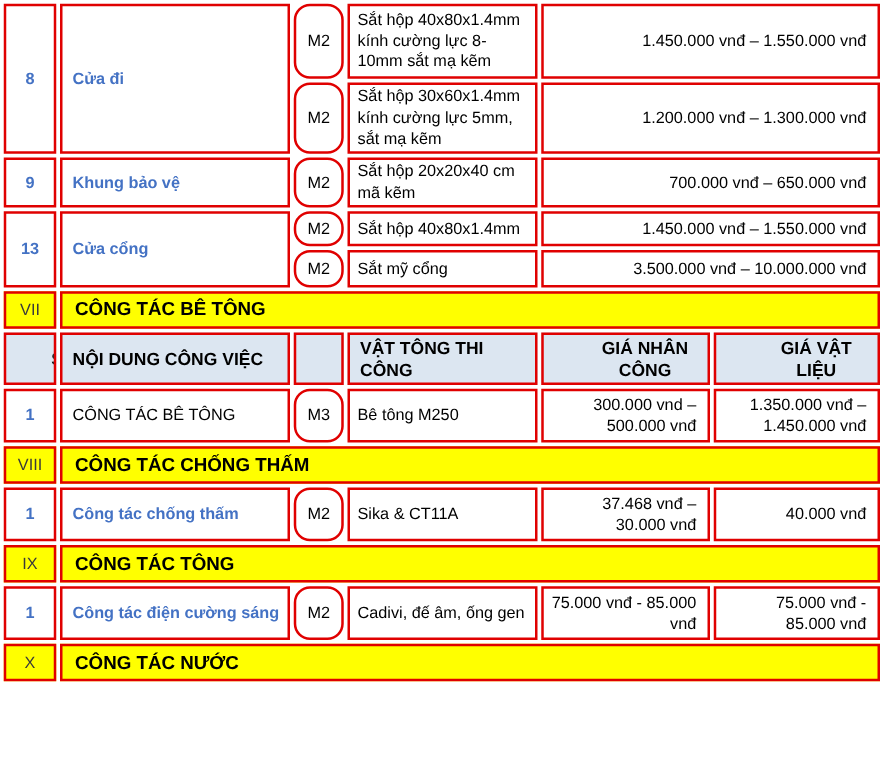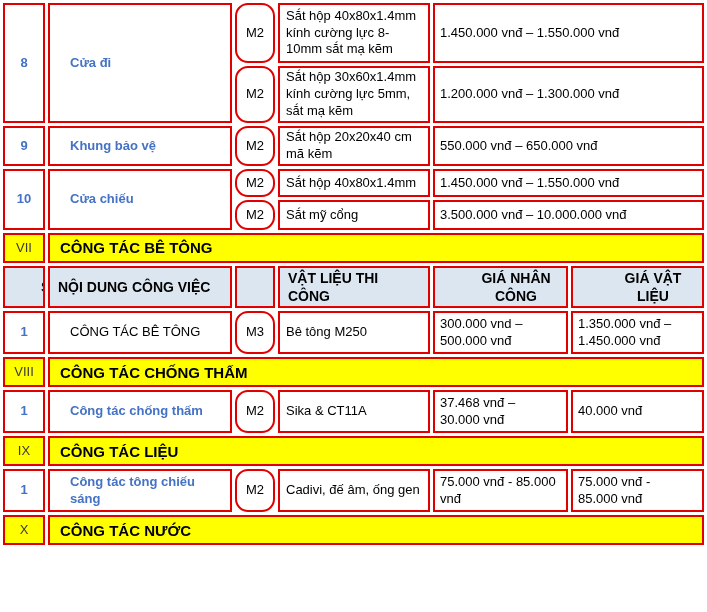--- a/index.html
+++ b/index.html
@@ -23,25 +23,25 @@
   }
   
   col.w-stt{width:42px;}
   col.w-name{width:184px;}
   col.w-unit{width:40px;}
   col.w-mat{width:152px;}
   col.w-labor{width:135px;}
   col.w-matprice{width:133px;}
   
   .c-stt{text-align:center;color:#4472c4;font-weight:700;}
-  .c-name{color:#4472c4;font-weight:700;padding-left:20px;}
+  .c-name{color:#4472c4;font-weight:700;padding-left:8px;}
   .c-name.plain{color:#000;font-weight:400;}
   .c-unit{text-align:center;border-radius:13px;}
   .c-mat{padding-left:6px;}
-  .c-price{text-align:left;padding-right:9px;}
+  .c-price{text-align:right;padding-right:9px;}
   
   .sec-num{background:#ffff00;text-align:center;color:#3a3a3a;font-weight:400;margin-top:48px;}
   .sec-title{background:#ffff00;font-weight:700;font-size:15px;padding-left:10px;}
   
   tr.head td{background:#dce6f1;font-weight:700;font-size:14px;}
   tr.head td.left{padding-left:8px;text-align:left;}
   tr.head td.center{text-align:center;padding-left:36px;}
   
   tr.h60{height:60px;} tr.h57{height:57px;} tr.h40{height:40px;}
   tr.h28{height:28px;} tr.h30{height:30px;} tr.h43{height:43px;}
@@ -71,46 +71,46 @@
     <td class="c-unit">M2</td>
     <td class="c-mat">Sắt hộp 30x60x1.4mm kính cường lực 5mm, sắt mạ kẽm</td>
     <td class="c-price" colspan="2">1.200.000 vnđ – 1.300.000 vnđ</td>
   </tr>
 
   <tr class="h40">
     <td class="c-stt">9</td>
     <td class="c-name">Khung bảo vệ</td>
     <td class="c-unit">M2</td>
     <td class="c-mat">Sắt hộp 20x20x40 cm mã kẽm</td>
-    <td class="c-price" colspan="2">550.000 vnđ – 650.000 vnđ</td>
+    <td class="c-price" colspan="2">700.000 vnđ – 650.000 vnđ</td>
   </tr>
 
   <tr class="h28">
-    <td class="c-stt" rowspan="2">10</td>
-    <td class="c-name" rowspan="2">Cửa chiếu</td>
+    <td class="c-stt" rowspan="2">13</td>
+    <td class="c-name" rowspan="2">Cửa cổng</td>
     <td class="c-unit">M2</td>
     <td class="c-mat">Sắt hộp 40x80x1.4mm</td>
     <td class="c-price" colspan="2">1.450.000 vnđ – 1.550.000 vnđ</td>
   </tr>
   <tr class="h30">
     <td class="c-unit">M2</td>
     <td class="c-mat">Sắt mỹ cổng</td>
     <td class="c-price" colspan="2">3.500.000 vnđ – 10.000.000 vnđ</td>
   </tr>
 
   <tr class="h30">
     <td class="sec-num">VII</td>
     <td class="sec-title" colspan="5">CÔNG TÁC BÊ TÔNG</td>
   </tr>
 
   <tr class="head h30">
     <td class="center">STT</td>
     <td class="left">NỘI DUNG CÔNG VIỆC</td>
     <td class="center">ĐVT</td>
-    <td class="left">VẬT LIỆU THI CÔNG</td>
+    <td class="left">VẬT TÔNG THI CÔNG</td>
     <td class="center">GIÁ NHÂN CÔNG</td>
     <td class="center">GIÁ VẬT LIỆU</td>
   </tr>
 
   <tr class="h43">
     <td class="c-stt">1</td>
     <td class="c-name plain">CÔNG TÁC BÊ TÔNG</td>
     <td class="c-unit">M3</td>
     <td class="c-mat">Bê tông M250</td>
     <td class="c-price">300.000 vnd – 500.000 vnđ</td>
@@ -126,26 +126,26 @@
     <td class="c-stt">1</td>
     <td class="c-name">Công tác chống thấm</td>
     <td class="c-unit">M2</td>
     <td class="c-mat">Sika &amp; CT11A</td>
     <td class="c-price">37.468 vnđ – 30.000 vnđ</td>
     <td class="c-price">40.000 vnđ</td>
   </tr>
 
   <tr class="h30">
     <td class="sec-num">IX</td>
-    <td class="sec-title" colspan="5">CÔNG TÁC LIỆU</td>
+    <td class="sec-title" colspan="5">CÔNG TÁC TÔNG</td>
   </tr>
 
   <tr class="h43">
     <td class="c-stt">1</td>
-    <td class="c-name">Công tác tông chiếu sáng</td>
+    <td class="c-name">Công tác điện cường sáng</td>
     <td class="c-unit">M2</td>
     <td class="c-mat">Cadivi, đế âm, ống gen</td>
     <td class="c-price">75.000 vnđ - 85.000 vnđ</td>
     <td class="c-price">75.000 vnđ - 85.000 vnđ</td>
   </tr>
 
   <tr class="h30">
     <td class="sec-num">X</td>
     <td class="sec-title" colspan="5">CÔNG TÁC NƯỚC</td>
   </tr>

